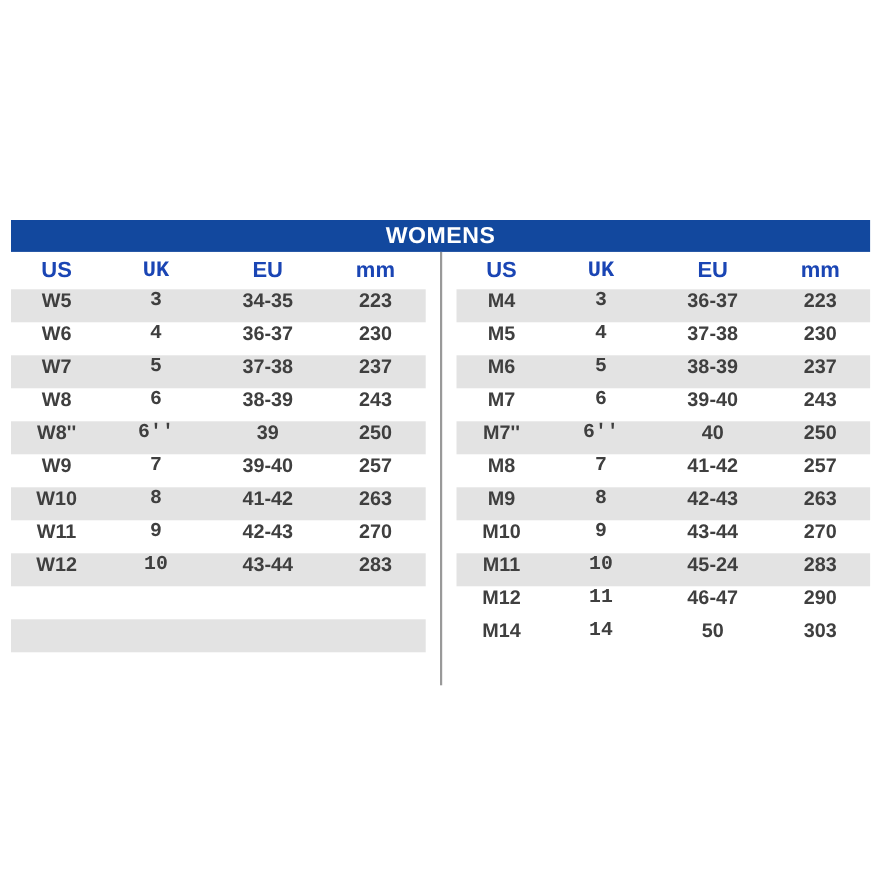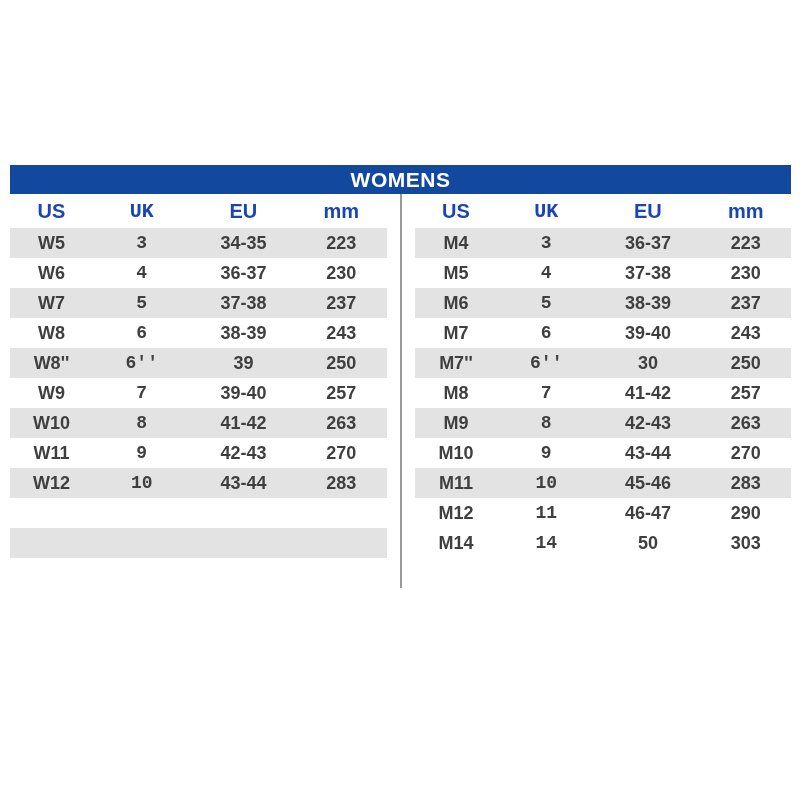--- a/index.html
+++ b/index.html
@@ -1,34 +1,34 @@
 <!DOCTYPE html>
 <html><head>
 <meta charset="utf-8">
 <style>
   html,body{margin:0;padding:0;background:#ffffff;}
   .canvas{
     position:relative;width:800px;height:800px;background:#ffffff;
     font-family:"Liberation Sans",sans-serif;overflow:hidden;
   }
-  .sizechart{position:absolute;left:10px;top:165px;width:781px;}
+  .sizechart{position:absolute;left:10px;top:200px;width:781px;}
   .titlebar{display:flex;height:29px;background:#12489E;}
   .title-half{
     flex:1;display:flex;align-items:center;justify-content:center;
     color:#ffffff;font-weight:bold;font-size:21px;letter-spacing:0.5px;
   }
   .chart-body{display:flex;position:relative;gap:28px;}
   .chart-body::before{
     content:"";position:absolute;left:calc(50% - 1px);top:0;bottom:0;
     width:2px;background:#999999;
   }
   .half{flex:1;display:flex;flex-direction:column;}
   .colhead{display:flex;height:34px;align-items:center;}
   .colhead .cell{color:#1A45B4;font-weight:bold;font-size:20px;}
-  .row{display:flex;height:30px;align-items:center;}
+  .row{display:flex;height:30px;align-items:flex-start;}
   .row.gray{background:#E3E3E3;}
   .row .cell{color:#3F3F3F;font-weight:bold;font-size:18px;}
   .cell{text-align:center;overflow:hidden;white-space:nowrap;}
   .c0{width:22%;}
   .c1{width:26%;font-family:Liberation Mono, monospace;}
   .c2{width:28%;}
   .c3{width:24%;}
 </style>
 </head>
 <body>
@@ -153,21 +153,21 @@
             </div>
             <div class="row white">
               <span class="cell c0">M7</span>
               <span class="cell c1">6</span>
               <span class="cell c2">39-40</span>
               <span class="cell c3">243</span>
             </div>
             <div class="row gray">
               <span class="cell c0">M7''</span>
               <span class="cell c1">6''</span>
-              <span class="cell c2">30</span>
+              <span class="cell c2">40</span>
               <span class="cell c3">250</span>
             </div>
             <div class="row white">
               <span class="cell c0">M8</span>
               <span class="cell c1">7</span>
               <span class="cell c2">41-42</span>
               <span class="cell c3">257</span>
             </div>
             <div class="row gray">
               <span class="cell c0">M9</span>
@@ -177,21 +177,21 @@
             </div>
             <div class="row white">
               <span class="cell c0">M10</span>
               <span class="cell c1">9</span>
               <span class="cell c2">43-44</span>
               <span class="cell c3">270</span>
             </div>
             <div class="row gray">
               <span class="cell c0">M11</span>
               <span class="cell c1">10</span>
-              <span class="cell c2">45-46</span>
+              <span class="cell c2">45-24</span>
               <span class="cell c3">283</span>
             </div>
             <div class="row white">
               <span class="cell c0">M12</span>
               <span class="cell c1">11</span>
               <span class="cell c2">46-47</span>
               <span class="cell c3">290</span>
             </div>
             <div class="row white">
               <span class="cell c0">M14</span>

